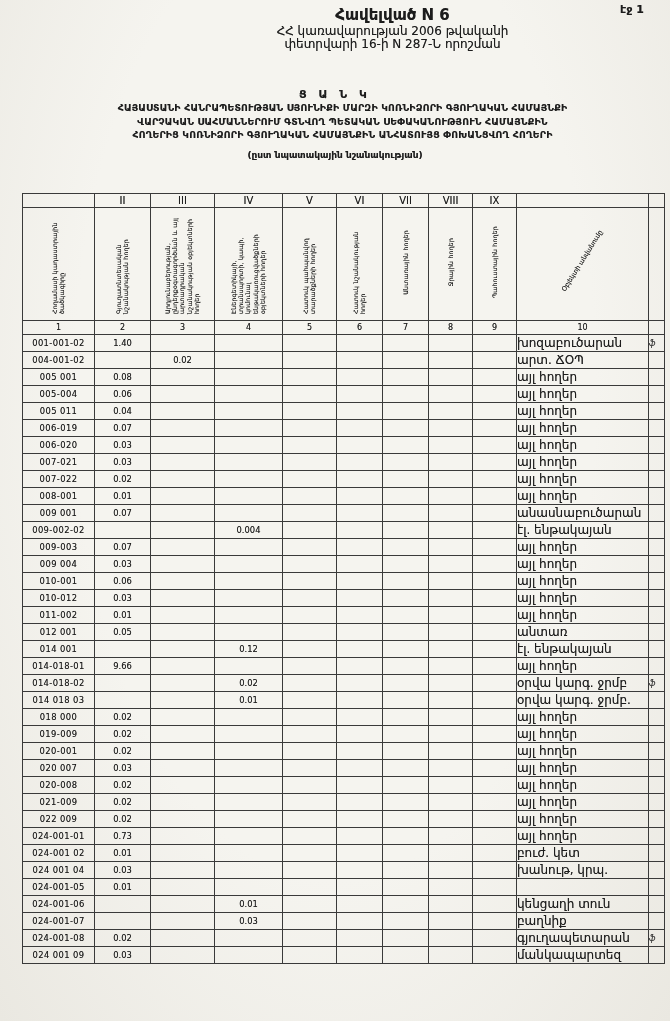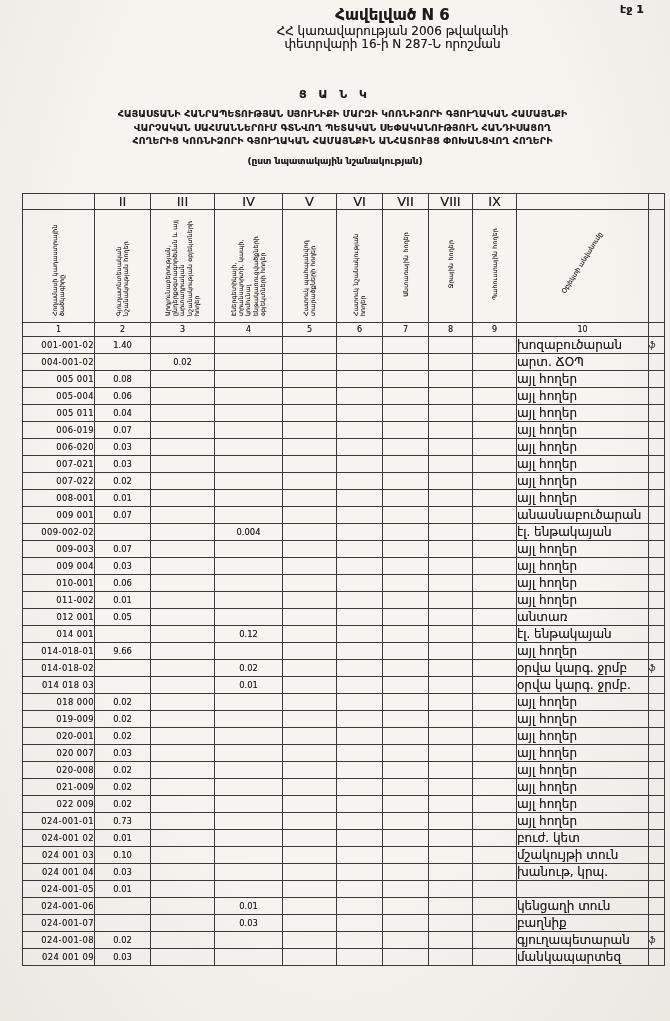--- a/index.html
+++ b/index.html
@@ -13,77 +13,77 @@
   .page{
     position:relative;width:670px;height:1021px;
     background:radial-gradient(ellipse at 50% 38%,#f5f4ef 55%,#eae8e1 100%);
     text-shadow:0 0 0.6px rgba(25,25,25,0.55);
   }
   .page-num{position:absolute;top:3px;right:26px;font-size:11px;font-weight:bold;}
   .annex{position:absolute;top:6px;left:215px;width:355px;text-align:center;}
   .annex .a1{font-size:15px;font-weight:bold;margin-bottom:1px;}
   .annex .a2{font-size:12px;font-weight:normal;line-height:12.5px;}
   .titleblock{position:absolute;top:88px;left:0;width:670px;text-align:center;}
-  .t-head{font-size:11px;font-weight:bold;letter-spacing:4px;margin-bottom:6px;}
+  .t-head{font-size:11px;font-weight:bold;letter-spacing:4px;margin-bottom:0;}
   .t-line{font-size:9.3px;font-weight:bold;line-height:13.5px;letter-spacing:0.2px;padding-left:15px;}
   .t-sub{font-size:9px;font-weight:bold;margin-top:8px;}
 
   table.lands{
     position:absolute;top:193px;left:22px;
     border-collapse:collapse;table-layout:fixed;width:642px;
     background:transparent;
   }
   table.lands th,table.lands td{
     border:1px solid #3a3a3a;
     padding:0;vertical-align:middle;
     font-weight:normal;
     overflow:hidden;
   }
   th.markc,td.markc{border:none;background:transparent;}
-  .roman-row th{height:13px;font-size:13px;text-align:center;}
+  .roman-row th{height:13px;font-size:10px;text-align:center;}
   .head-row th{height:112px;text-align:center;vertical-align:middle;}
   .num-row th{height:13px;font-size:8px;text-align:center;}
   .vtext{
     display:inline-block;
     writing-mode:vertical-rl;
     transform:rotate(180deg);
     font-size:6.2px;line-height:7.2px;
     max-height:104px;
     letter-spacing:0.2px;
     text-align:left;
   }
   .diag{
     display:inline-block;
     transform:rotate(-58deg) translate(6px,-4px);
     font-size:6.4px;white-space:nowrap;
   }
   .data-row{height:17px;}
   .data-row td{font-size:8.4px;line-height:9px;}
-  td.code{text-align:right;padding-left:4px;letter-spacing:0.4px;}
+  td.code{text-align:center;padding-left:4px;letter-spacing:0.4px;}
   td.val{text-align:center;}
   td.label{text-align:left;padding-left:3px;font-size:12px;}
   td.markc{font-size:8px;color:#3d3d3d;font-style:italic;padding-left:2px;text-align:left;}
 </style>
 </head>
 <body>
 
 <div class="page">
 
   <div class="page-num">էջ 1</div>
 
   <div class="annex">
     <div class="a1">Հավելված N 6</div>
     <div class="a2">ՀՀ կառավարության 2006 թվականի</div>
     <div class="a2">փետրվարի 16-ի N 287-Ն որոշման</div>
   </div>
 
   <div class="titleblock">
     <div class="t-head">Ց Ա Ն Կ</div>
     <div class="t-line">ՀԱՅԱՍՏԱՆԻ ՀԱՆՐԱՊԵՏՈՒԹՅԱՆ ՍՅՈՒՆԻՔԻ ՄԱՐԶԻ ԿՈՌՆԻՁՈՐԻ ԳՅՈՒՂԱԿԱՆ ՀԱՄԱՅՆՔԻ</div>
-    <div class="t-line">ՎԱՐՉԱԿԱՆ ՍԱՀՄԱՆՆԵՐՈՒՄ ԳՏՆՎՈՂ ՊԵՏԱԿԱՆ ՍԵՓԱԿԱՆՈՒԹՅՈՒՆ ՀԱՆԴԻՍԱՑՈՂ</div>
+    <div class="t-line">ՎԱՐՉԱԿԱՆ ՍԱՀՄԱՆՆԵՐՈՒՄ ԳՏՆՎՈՂ ՊԵՏԱԿԱՆ ՍԵՓԱԿԱՆՈՒԹՅՈՒՆ ՀԱՄԱՅՆՔԻՆ</div>
     <div class="t-line">ՀՈՂԵՐԻՑ ԿՈՌՆԻՁՈՐԻ ԳՅՈՒՂԱԿԱՆ ՀԱՄԱՅՆՔԻՆ ԱՆՀԱՏՈՒՅՑ ՓՈԽԱՆՑՎՈՂ ՀՈՂԵՐԻ</div>
     <div class="t-sub">(ըստ նպատակային նշանակության)</div>
   </div>
 
   <table class="lands">
     <colgroup>
       <col style="width:72px">
         <col style="width:56px">
         <col style="width:64px">
       <col style="width:68px">
@@ -327,20 +327,33 @@
           <td class="val"></td>
           <td class="val"></td>
           <td class="val"></td>
           <td class="val"></td>
           <td class="val"></td>
           <td class="val"></td>
           <td class="label">այլ հողեր</td>
           <td class="markc"></td>
         </tr>
         <tr class="data-row">
+          <td class="code">010-012</td>
+          <td class="val">0.03</td>
+          <td class="val"></td>
+          <td class="val"></td>
+          <td class="val"></td>
+          <td class="val"></td>
+          <td class="val"></td>
+          <td class="val"></td>
+          <td class="val"></td>
+          <td class="label">այլ հողեր</td>
+          <td class="markc"></td>
+        </tr>
+        <tr class="data-row">
           <td class="code">011-002</td>
           <td class="val">0.01</td>
           <td class="val"></td>
           <td class="val"></td>
           <td class="val"></td>
           <td class="val"></td>
           <td class="val"></td>
           <td class="val"></td>
           <td class="val"></td>
           <td class="label">այլ հողեր</td>
@@ -522,33 +535,20 @@
           <td class="val"></td>
           <td class="val"></td>
           <td class="val"></td>
           <td class="val"></td>
           <td class="val"></td>
           <td class="val"></td>
           <td class="label">բուժ. կետ</td>
           <td class="markc"></td>
         </tr>
         <tr class="data-row">
-          <td class="code">024 001 03</td>
-          <td class="val">0.10</td>
-          <td class="val"></td>
-          <td class="val"></td>
-          <td class="val"></td>
-          <td class="val"></td>
-          <td class="val"></td>
-          <td class="val"></td>
-          <td class="val"></td>
-          <td class="label">մշակույթի տուն</td>
-          <td class="markc"></td>
-        </tr>
-        <tr class="data-row">
           <td class="code">024 001 04</td>
           <td class="val">0.03</td>
           <td class="val"></td>
           <td class="val"></td>
           <td class="val"></td>
           <td class="val"></td>
           <td class="val"></td>
           <td class="val"></td>
           <td class="val"></td>
           <td class="label">խանութ, կրպ.</td>

